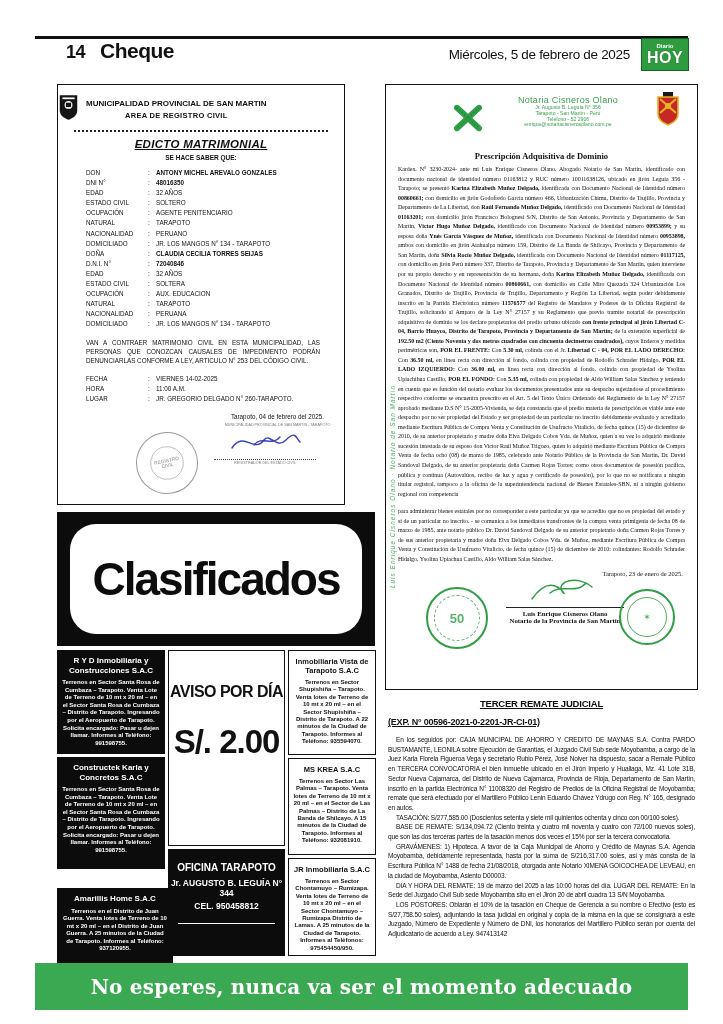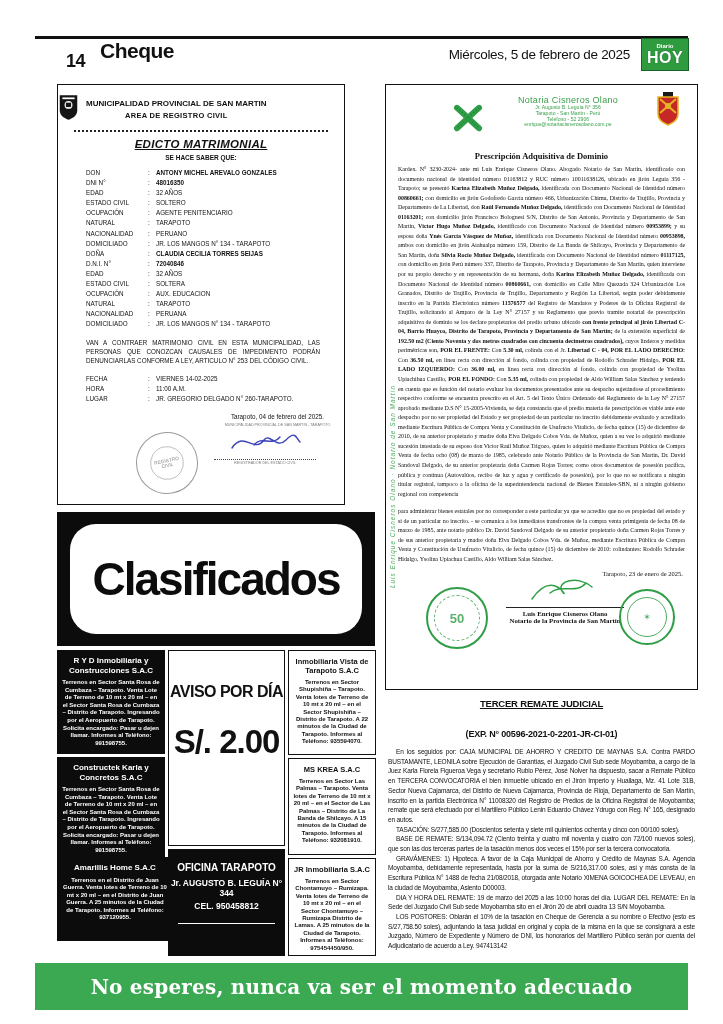--- a/index.html
+++ b/index.html
@@ -1,21 +1,21 @@
 <!DOCTYPE html>
 <html><head>
 <meta charset="utf-8">
 <style>
   html,body{margin:0;padding:0;background:#e9e9e9;}
   #page{position:relative;width:723px;height:1024px;background:#ffffff;margin:0 auto;
         font-family:"Liberation Sans",sans-serif;color:#111;overflow:hidden;}
   .abs{position:absolute;}
   
   #toprule{left:35px;top:36px;width:653px;height:3px;background:#111;}
-  #pagenum{left:66px;top:42px;font-size:18px;font-weight:bold;letter-spacing:-.5px;margin-top:9px;}
+  #pagenum{left:66px;top:42px;font-size:18px;font-weight:bold;letter-spacing:-.5px;}
   #section{left:100px;top:39px;font-size:21px;font-weight:bold;letter-spacing:-.5px;}
   #dateline{left:380px;top:47px;width:250px;text-align:right;font-size:13.5px;letter-spacing:-.3px;}
   #hoylogo{left:641px;top:38px;width:48px;height:33px;background:#2e9b3f;border:1px solid #17632a;
            display:flex;flex-direction:column;align-items:center;justify-content:center;box-sizing:border-box;}
   #hoylogo .d{font-size:6px;font-weight:bold;color:#fff;line-height:7px;}
   #hoylogo .h{font-size:16px;font-weight:900;color:#ffffff;line-height:16px;letter-spacing:.5px;
               text-shadow:0 0 1px #0b4d1b;}
   
   #edicto{left:57px;top:84px;width:288px;height:421px;border:1.5px solid #111;box-sizing:border-box;
           overflow:hidden;background:#fff;}
@@ -56,21 +56,21 @@
   
   .adblack{background:#0c0c0c;color:#fff;text-align:center;box-sizing:border-box;padding:6px 5px;}
   .adblack .t{font-size:8px;font-weight:700;line-height:9.5px;margin-bottom:4px;}
   .adblack .b{font-size:6px;line-height:7.6px;font-weight:bold;}
   .adwhite{background:#fff;border:1.5px solid #111;color:#111;text-align:center;box-sizing:border-box;
            padding:6px 4px;}
   .adwhite .t{font-size:7.5px;font-weight:900;line-height:9px;margin-bottom:4px;}
   .adwhite .b{font-size:6px;line-height:7.4px;font-weight:bold;}
   #ad-c1a{left:57px;top:650px;width:108px;height:104px;}
   #ad-c1b{left:57px;top:757px;width:108px;height:112px;}
-  #ad-c1c{left:57px;top:857px;width:116px;height:84px;}
+  #ad-c1c{left:57px;top:888px;width:116px;height:84px;}
   #ad-aviso{left:168px;top:650px;width:117px;height:196px;background:#fff;border:1.5px solid #111;
             box-sizing:border-box;text-align:center;}
   #ad-aviso .t{margin-top:32px;font-size:16px;font-weight:900;letter-spacing:-.5px;}
   #ad-aviso .p{margin-top:22px;font-size:33px;font-weight:900;letter-spacing:-1px;}
   #ad-oficina{left:168px;top:849px;width:117px;height:107px;background:#0c0c0c;color:#fff;
             text-align:center;box-sizing:border-box;padding-top:13px;}
   #ad-oficina .t{font-size:10px;font-weight:900;}
   #ad-oficina .a{font-size:8.5px;font-weight:900;margin-top:5px;}
   #ad-oficina .c{font-size:8.5px;font-weight:900;margin-top:3px;}
   #ad-oficina .ul{border-top:1.5px solid #fff;margin:12px 10px 0;}
@@ -102,21 +102,21 @@
       align-items:center;justify-content:center;color:#2f9e46;font-size:9px;opacity:.85;}
   .no-sigblock{position:absolute;left:104px;top:-6px;width:150px;text-align:center;}
   .no-sigblock .line{border-top:1px solid #222;margin:0 16px;}
   .no-sigblock .nm{font-family:"Liberation Serif",serif;font-size:6.8px;font-weight:bold;margin-top:2px;}
   .no-sigblock .rl{font-family:"Liberation Serif",serif;font-size:6.8px;font-weight:bold;}
   #no-side{position:absolute;left:3px;top:300px;writing-mode:vertical-rl;transform:rotate(180deg);
       color:#2f9e46;font-size:6.5px;font-style:italic;opacity:.85;letter-spacing:1px;}
   
   #remate{left:388px;top:698px;width:307px;}
   #remate .h1{text-align:center;font-size:9.5px;font-weight:900;text-decoration:underline;letter-spacing:-.2px;}
-  #remate .h2{text-align:center;font-size:9px;font-weight:900;margin-top:20px;
+  #remate .h2{font-size:9px;font-weight:900;text-decoration:underline;margin-top:8px;
       letter-spacing:-.2px;}
   #remate .body{margin-top:8px;font-size:6.5px;line-height:9.7px;letter-spacing:-.15px;text-align:justify;}
   #remate .body p{margin:0;text-indent:8px;}
   
   #banner{left:35px;top:963px;width:653px;height:47px;background:#3ba952;display:flex;align-items:center;
       justify-content:center;}
   #banner .txt{font-family:"DejaVu Serif",serif;font-weight:bold;font-size:20px;color:#fff;
       letter-spacing:.2px;}
 </style>
 </head>

